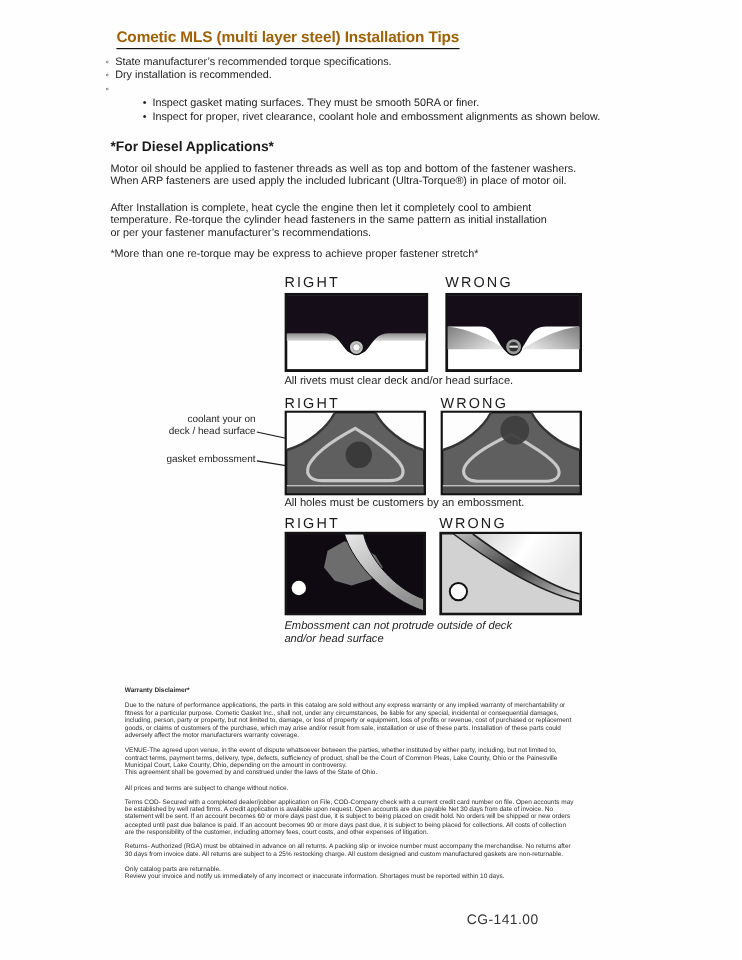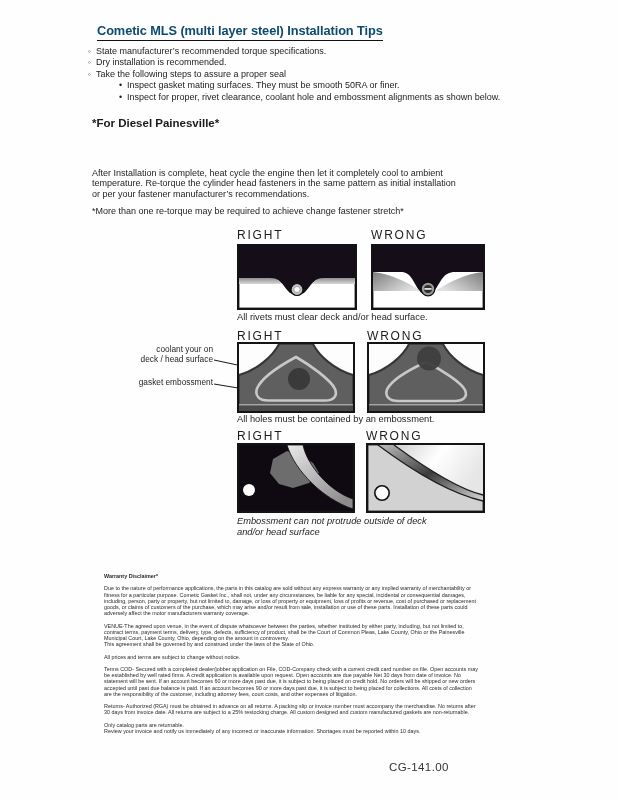--- a/index.html
+++ b/index.html
@@ -2,21 +2,21 @@
 <html><head>
 <meta charset="utf-8">
 <style>
   html,body{margin:0;padding:0;background:#ffffff;}
   .page{
     position:relative;width:618px;height:800px;background:#fefefe;
     font-family:"Liberation Sans","DejaVu Sans",sans-serif;color:#222;overflow:hidden;
   }
   .abs{position:absolute;}
   .title{
-    left:97px;top:23px;font-size:12.8px;font-weight:bold;color:#0c4a6e;
+    left:97px;top:23px;font-size:12.8px;font-weight:bold;color:#a16207;
     border-bottom:1.8px solid #111;padding-bottom:2px;letter-spacing:-0.1px;
   }
   .tips{left:88px;top:46px;font-size:9px;line-height:11.4px;white-space:nowrap;}
   .tip{display:flex;align-items:baseline;}
   .tip .m{width:8px;text-align:left;font-size:8px;flex:0 0 8px;}
   .tip.lv2{margin-left:31px;}
   .tip.lv2 .m{font-size:9px;}
   .diesel-heading{left:92px;top:117px;font-size:11.5px;font-weight:bold;color:#1a1a1a;}
   .body-par{font-size:9px;line-height:10.4px;white-space:pre-line;color:#242424;}
   .p1{left:92px;top:135px;}
@@ -42,37 +42,38 @@
     <div class="tip lv1">
       <span class="m">◦</span>
       <span>State manufacturer’s recommended torque specifications.</span>
     </div>
     <div class="tip lv1">
       <span class="m">◦</span>
       <span>Dry installation is recommended.</span>
     </div>
     <div class="tip lv1">
       <span class="m">◦</span>
-      <span>Take the following steps to assure a proper seal</span>
     </div>
     <div class="tip lv2">
       <span class="m">•</span>
       <span>Inspect gasket mating surfaces.  They must be smooth 50RA or finer.</span>
     </div>
     <div class="tip lv2">
       <span class="m">•</span>
       <span>Inspect for proper, rivet clearance, coolant hole and embossment alignments as shown below.</span>
     </div>
   </div>
 
-  <div class="abs diesel-heading">*For Diesel Painesville*</div>
+  <div class="abs diesel-heading">*For Diesel Applications*</div>
+  <div class="abs body-par p1">Motor oil should be applied to fastener threads as well as top and bottom of the fastener washers.
+When ARP fasteners are used apply the included lubricant (Ultra-Torque®) in place of motor oil.</div>
   <div class="abs body-par p2">After Installation is complete, heat cycle the engine then let it completely cool to ambient
 temperature. Re-torque the cylinder head fasteners in the same pattern as initial installation
 or per your fastener manufacturer’s recommendations.</div>
-  <div class="abs note">*More than one re-torque may be required to achieve change fastener stretch*</div>
+  <div class="abs note">*More than one re-torque may be express to achieve proper fastener stretch*</div>
 
   <div class="abs fig-label" style="left:237px;top:228px;width:120px;">RIGHT</div>
   <div class="abs fig-label" style="left:371px;top:228px;width:114px;">WRONG</div>
 
   <svg class="abs" style="left:237px;top:244px;" width="120" height="66" viewBox="0 0 120 66">
     <defs>
       <linearGradient id="g1" x1="0" y1="0" x2="0" y2="1">
         <stop offset="0" stop-color="#8f8f8f"></stop>
           <stop offset="1" stop-color="#d9d9d9"></stop>
       </linearGradient>
@@ -136,21 +137,21 @@
     <path d="M2,2 H42 C36,14 20,28 2,33 Z" fill="#fdfdfd"></path>
     <path d="M42,2 C36,14 20,28 2,33" fill="none" stroke="#353535" stroke-width="2"></path>
     <path d="M76,2 H116 V33 C98,28 82,14 76,2 Z" fill="#fdfdfd"></path>
     <path d="M76,2 C82,14 98,28 116,33" fill="none" stroke="#353535" stroke-width="2"></path>
     <path d="M59,20 C73,27 94,40 98,48 C101,55 96,59 88,59 H31 C22.5,59 17.5,54.5 20,47.5 C25,37 46,26 59,20 Z" fill="none" stroke="#c8c8c8" stroke-width="2.6"></path>
     <circle cx="62" cy="16.5" r="12" fill="#3e3e3e" opacity="0.95"></circle>
     <line x1="2" y1="62.8" x2="116" y2="62.8" stroke="#bdbdbd" stroke-width="1.2"></line>
     <rect x="2" y="63.6" width="114" height="5.4" fill="#4b4b4b"></rect>
   </svg>
 
-  <div class="abs caption" style="left:237px;top:414px;">All holes must be contained by an embossment.</div>
+  <div class="abs caption" style="left:237px;top:414px;">All holes must be customers by an embossment.</div>
 
   <div class="abs fig-label" style="left:237px;top:429px;width:118px;">RIGHT</div>
   <div class="abs fig-label" style="left:366px;top:429px;width:119px;">WRONG</div>
 
   <svg class="abs" style="left:237px;top:443px;" width="118" height="70" viewBox="0 0 118 70">
     <defs>
       <linearGradient id="g3" x1="0" y1="0" x2="0.7" y2="1">
         <stop offset="0" stop-color="#e9e9e9"></stop>
           <stop offset="1" stop-color="#8c8c8c"></stop>
       </linearGradient>

